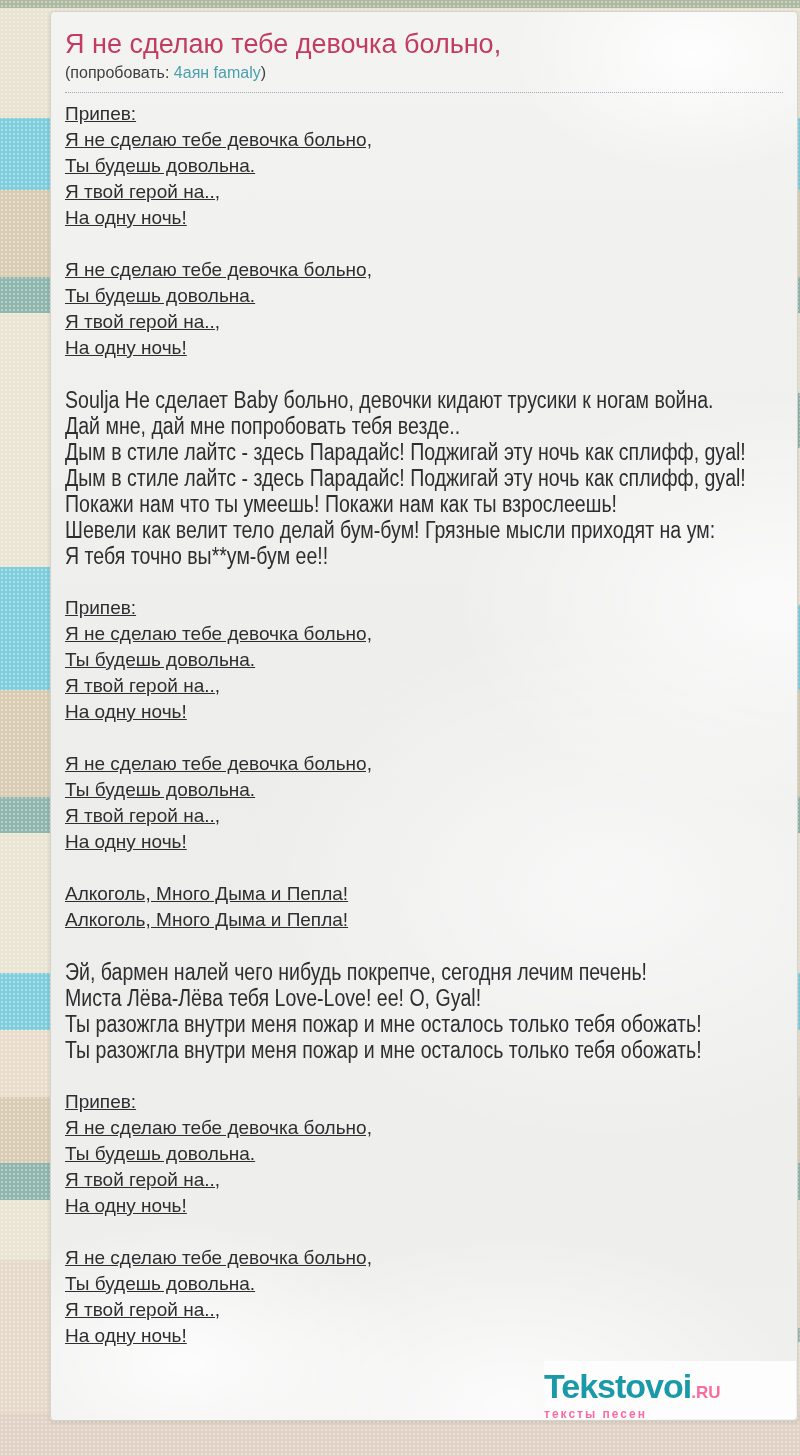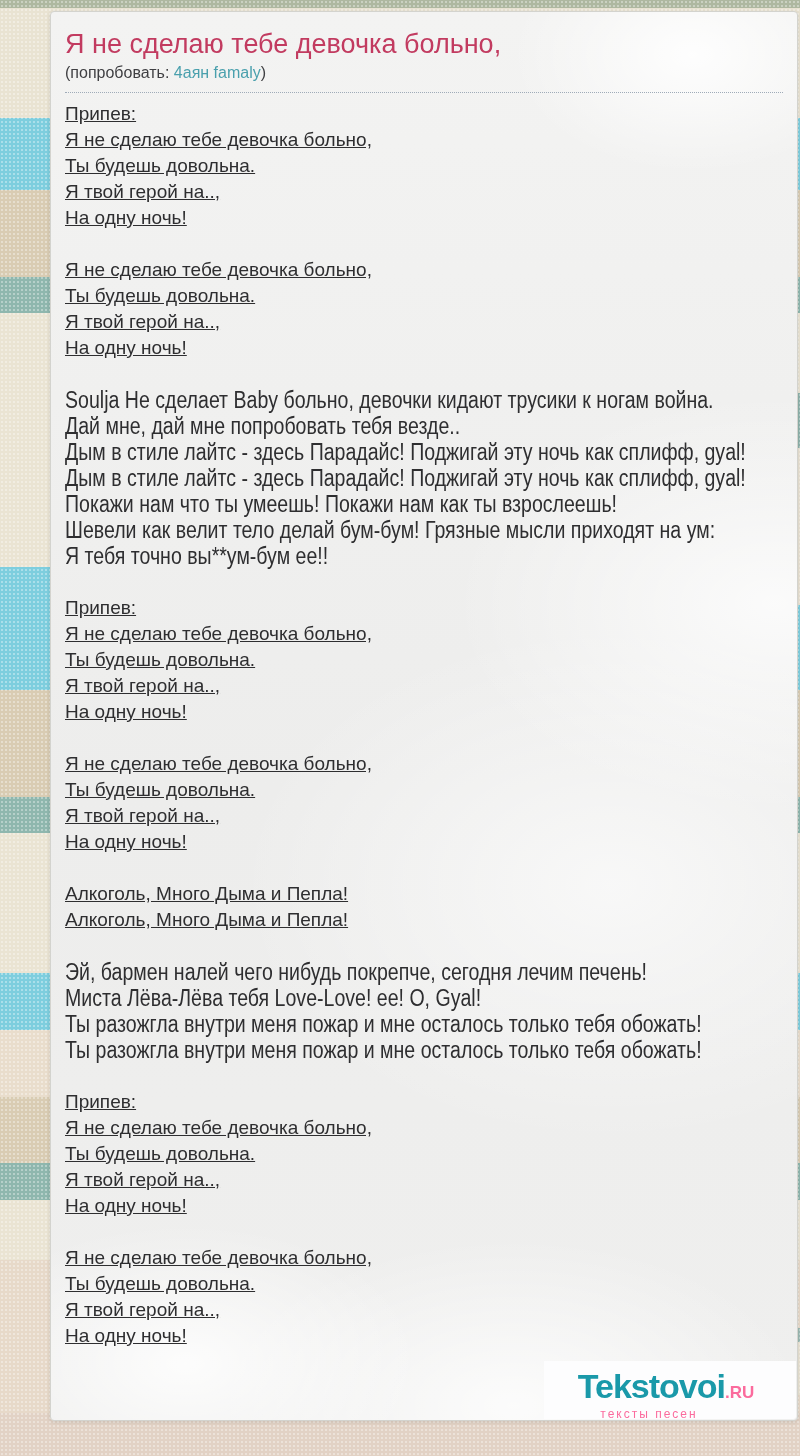--- a/index.html
+++ b/index.html
@@ -78,32 +78,32 @@
   .cond .lt{
     display:inline-block;font-size:23px;
     transform:scaleX(.85);transform-origin:0 62%;
     white-space:nowrap;
   }
   
   .logo-box{
     position:absolute;right:1px;bottom:1px;width:252px;height:58px;
     box-sizing:border-box;padding:8px 8px 0 0;
     background:#fdfdfe;border-radius:0 0 3px 0;
-    text-align:center;cursor:pointer;
+    text-align:left;cursor:pointer;
   }
   .brand{
     font-weight:700;font-size:34px;line-height:34px;letter-spacing:-1px;
     color:var(--c-logo-teal,#1a99a9);
   }
   .brand .tld{
     font-size:17px;letter-spacing:0;
     color:var(--c-logo-pink,#fb6b9d);
   }
   .tagline{
-    margin:-2px 34px 0 0;font-size:12px;line-height:13px;font-weight:400;
+    margin:-2px 34px 0 0;font-size:12px;line-height:13px;font-weight:700;
     letter-spacing:2px;color:var(--c-logo-pink,#fb6b9d);
   }
 </style>
 </head>
 <body>
 
 <div class="bg"></div>
 <div class="patch p1"></div>
 <div class="patch p2"></div>
 <div class="patch p3"></div>

